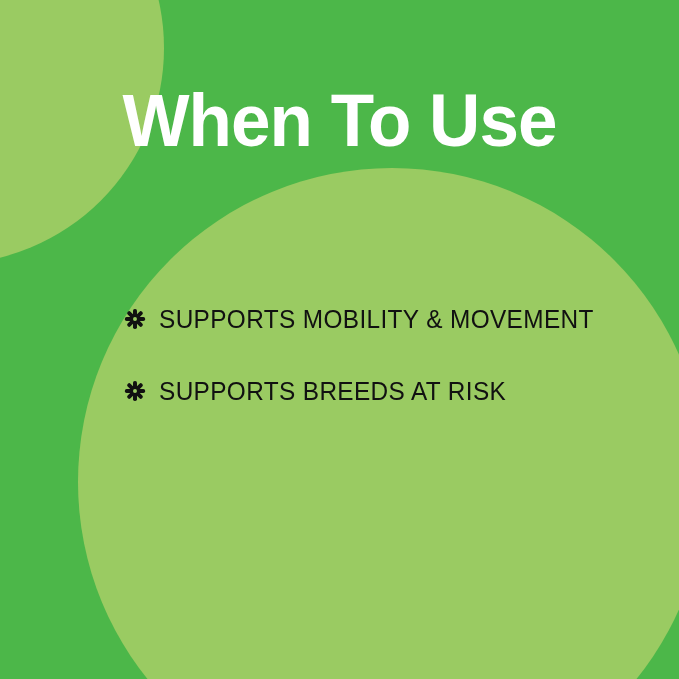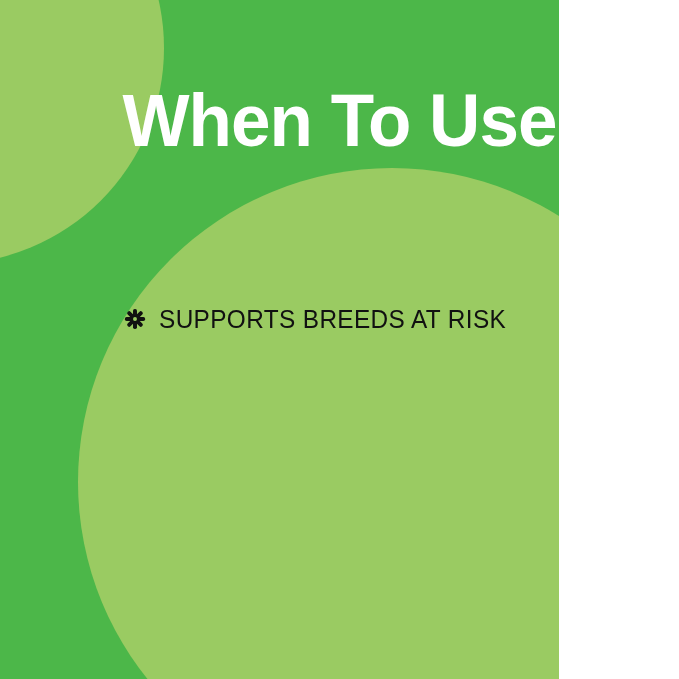--- a/index.html
+++ b/index.html
@@ -2,21 +2,21 @@
 <html><head>
 <meta charset="utf-8">
 <style>
   html, body {
     margin: 0;
     padding: 0;
     background: #ffffff;
   }
   #canvas {
     position: relative;
-    width: 559px;
+    width: 679px;
     height: 679px;
     overflow: hidden;
     background: #4CB749;
     font-family: "Liberation Sans", sans-serif;
   }
   #bg-svg {
     position: absolute;
     left: 0;
     top: 0;
     width: 679px;
@@ -95,20 +95,32 @@
   </svg>
 
   <div class="content">
 
     <h1 id="page-title">When To Use</h1>
 
     <ul id="benefits-list">
 
 
 
+      <li class="benefit-item">
+        <svg class="bullet-icon" viewBox="0 0 100 100" aria-hidden="true">
+          <g fill="#111111">
+            <rect x="41" y="4" width="18" height="92" rx="8"></rect>
+            <rect x="41" y="4" width="18" height="92" rx="8" transform="rotate(45 50 50)"></rect>
+            <rect x="41" y="4" width="18" height="92" rx="8" transform="rotate(90 50 50)"></rect>
+            <rect x="41" y="4" width="18" height="92" rx="8" transform="rotate(135 50 50)"></rect>
+            <circle cx="50" cy="50" r="9" fill="#9ACB62"></circle>
+          </g>
+        </svg>
+        <span class="benefit-label">SUPPORTS MOBILITY &amp; MOVEMENT</span>
+      </li>
 
 
       <li class="benefit-item">
         <svg class="bullet-icon" viewBox="0 0 100 100" aria-hidden="true">
           <g fill="#111111">
             <rect x="41" y="4" width="18" height="92" rx="8"></rect>
             <rect x="41" y="4" width="18" height="92" rx="8" transform="rotate(45 50 50)"></rect>
             <rect x="41" y="4" width="18" height="92" rx="8" transform="rotate(90 50 50)"></rect>
             <rect x="41" y="4" width="18" height="92" rx="8" transform="rotate(135 50 50)"></rect>
             <circle cx="50" cy="50" r="9" fill="#9ACB62"></circle>

